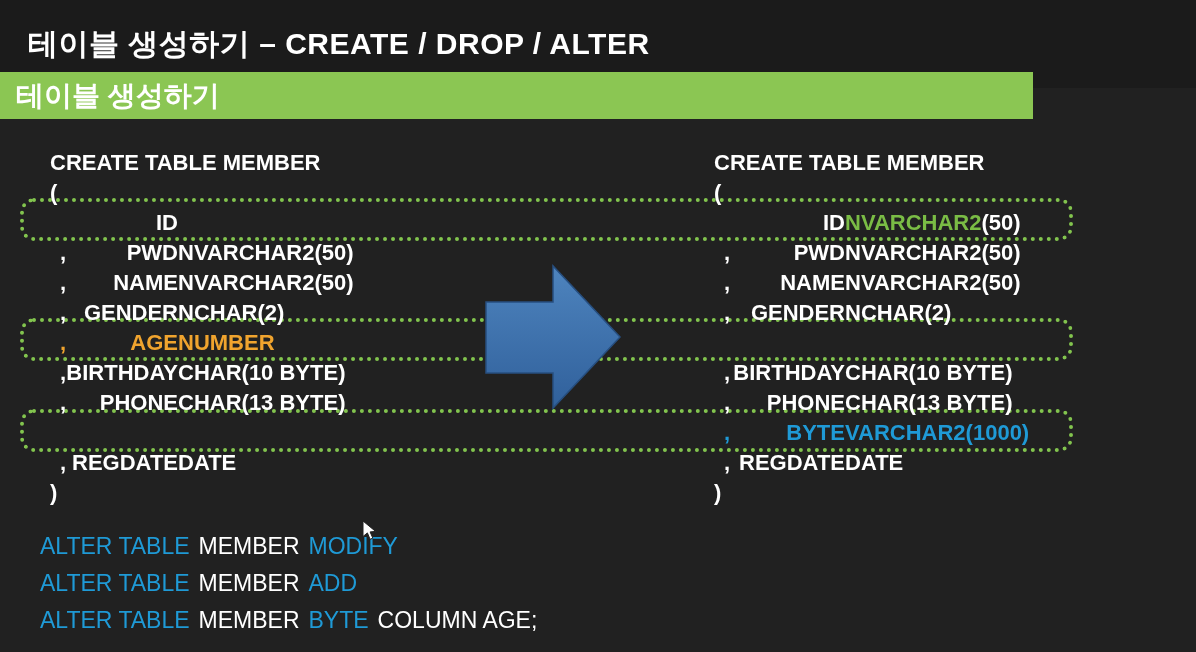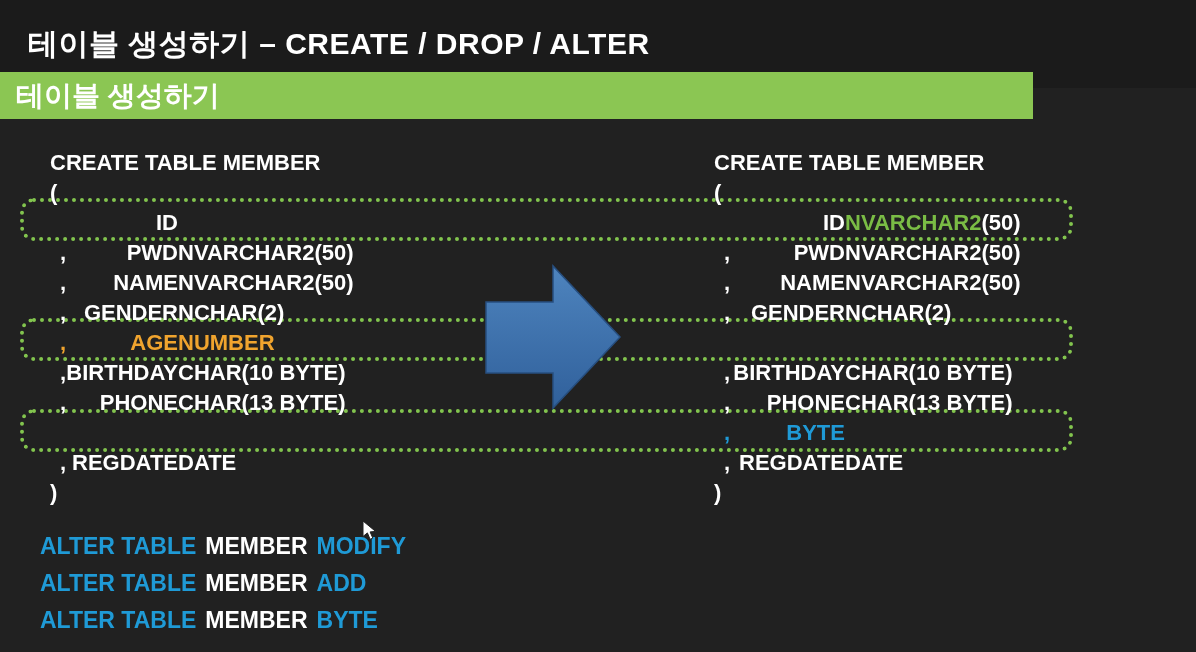--- a/index.html
+++ b/index.html
@@ -38,21 +38,21 @@
   .org { color:#f0a42e; }
   .blu { color:#1f9ad6; }
   
   .hlbox {
     position:absolute; left:20px; width:1053px; height:43px;
     border:4px dotted #82c44e; border-radius:14px;
   }
   
   .alter {
     position:absolute; left:40px; height:28px; display:flex; align-items:center;
-    font-size:23px; font-weight:bold; color:#fff; white-space:nowrap;
+    font-size:23px; font-weight:normal; color:#fff; white-space:nowrap;
   }
   .alter span + span { margin-left:9px;text-align:right; }
   
   #arrow { position:absolute; left:480px; top:260px; }
   #cursor { position:absolute; left:362px; top:520px; }
 </style>
 </head>
 <body>
 
 <div id="slide">
@@ -150,20 +150,21 @@
     <span>CHAR(10 BYTE)</span>
   </div>
   <div class="cl" style="top:388px;left:714px;">
     <span class="cm">,</span>
     <span class="cn-r">PHONE</span>
     <span>CHAR(13 BYTE)</span>
   </div>
   <div class="cl blu" style="top:418px;left:714px;">
     <span class="cm">,</span>
     <span class="cn-r">BYTE</span>
+    <span>VARCHAR2(1000)</span>
   </div>
   <div class="cl" style="top:448px;left:714px;">
     <span class="cm">,</span>
     <span class="cn-r">REGDATE</span>
     <span>DATE</span>
   </div>
   <div class="cl" style="top:478px;left:714px;">
     <span>)</span>
   </div>
 
@@ -184,19 +185,20 @@
   </div>
   <div class="alter" style="top:569px;">
     <span class="blu">ALTER TABLE</span>
     <span>MEMBER</span>
     <span class="blu">ADD</span>
   </div>
   <div class="alter" style="top:606px;">
     <span class="blu">ALTER TABLE</span>
     <span>MEMBER</span>
     <span class="blu">BYTE</span>
+    <span>COLUMN AGE;</span>
   </div>
 
   <svg id="cursor" width="15" height="21" viewBox="0 0 15 21">
     <polygon points="1,1 1,16.5 5.4,12.9 8.1,19.3 10.8,18.1 8.1,11.9 13.6,11.4" fill="#fff" stroke="#222" stroke-width="1"></polygon>
   </svg>
 
 </div>
 
 </body></html>

